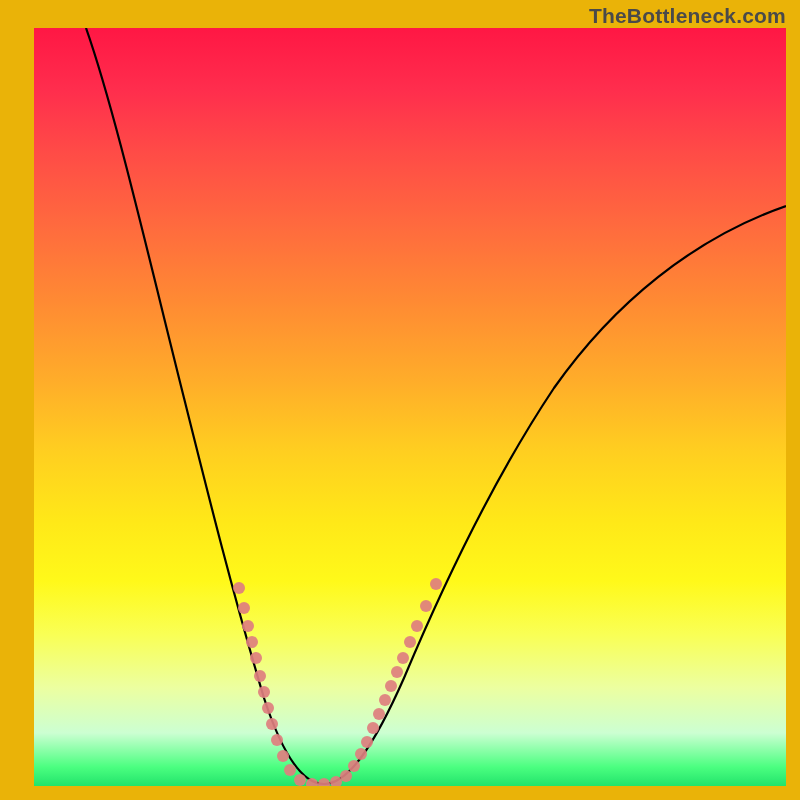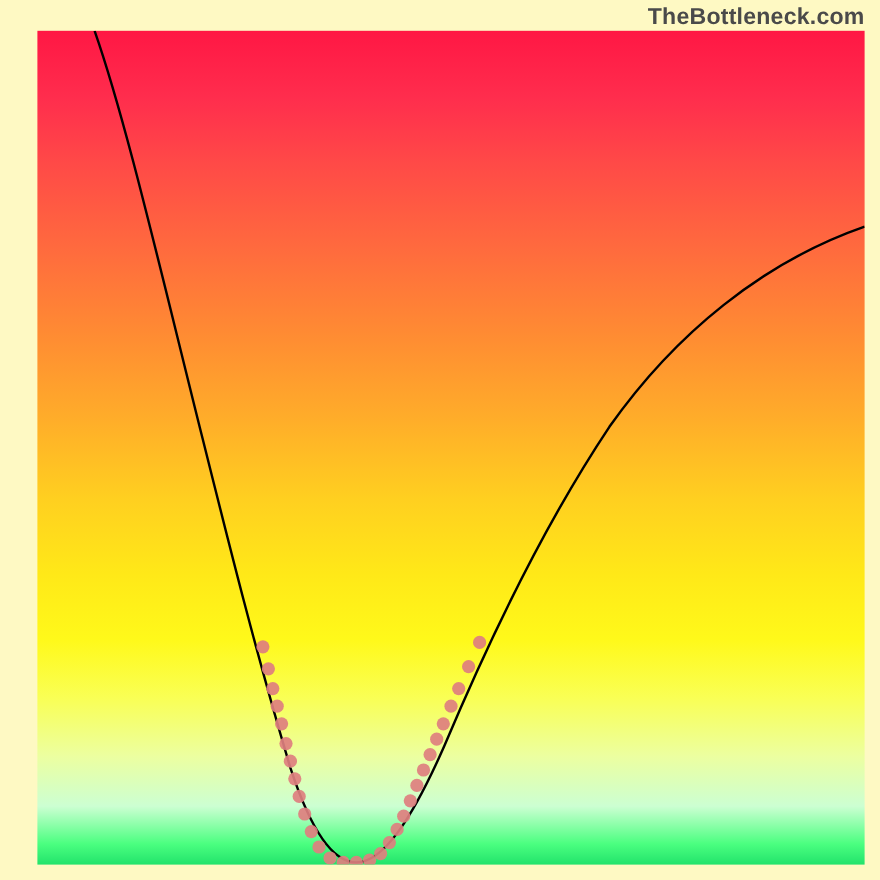--- a/index.html
+++ b/index.html
@@ -1,21 +1,21 @@
 <!DOCTYPE html>
 <html><head>
 <meta charset="utf-8">
 <style>
   * { margin: 0; padding: 0; box-sizing: border-box; }
   html, body { width: 800px; height: 800px; overflow: hidden; background: #000; }
   .frame {
     position: absolute;
     left: 0; top: 0;
     width: 800px; height: 800px;
-    background: #fef9c3;
+    background: #eab308;
   }
   .plot {
     position: absolute;
     left: 34px;
     top: 28px;
     width: 752px;
     height: 758px;
     background: linear-gradient(to bottom,
       #ff1744 0%,
       #ff2d4d 8%,

